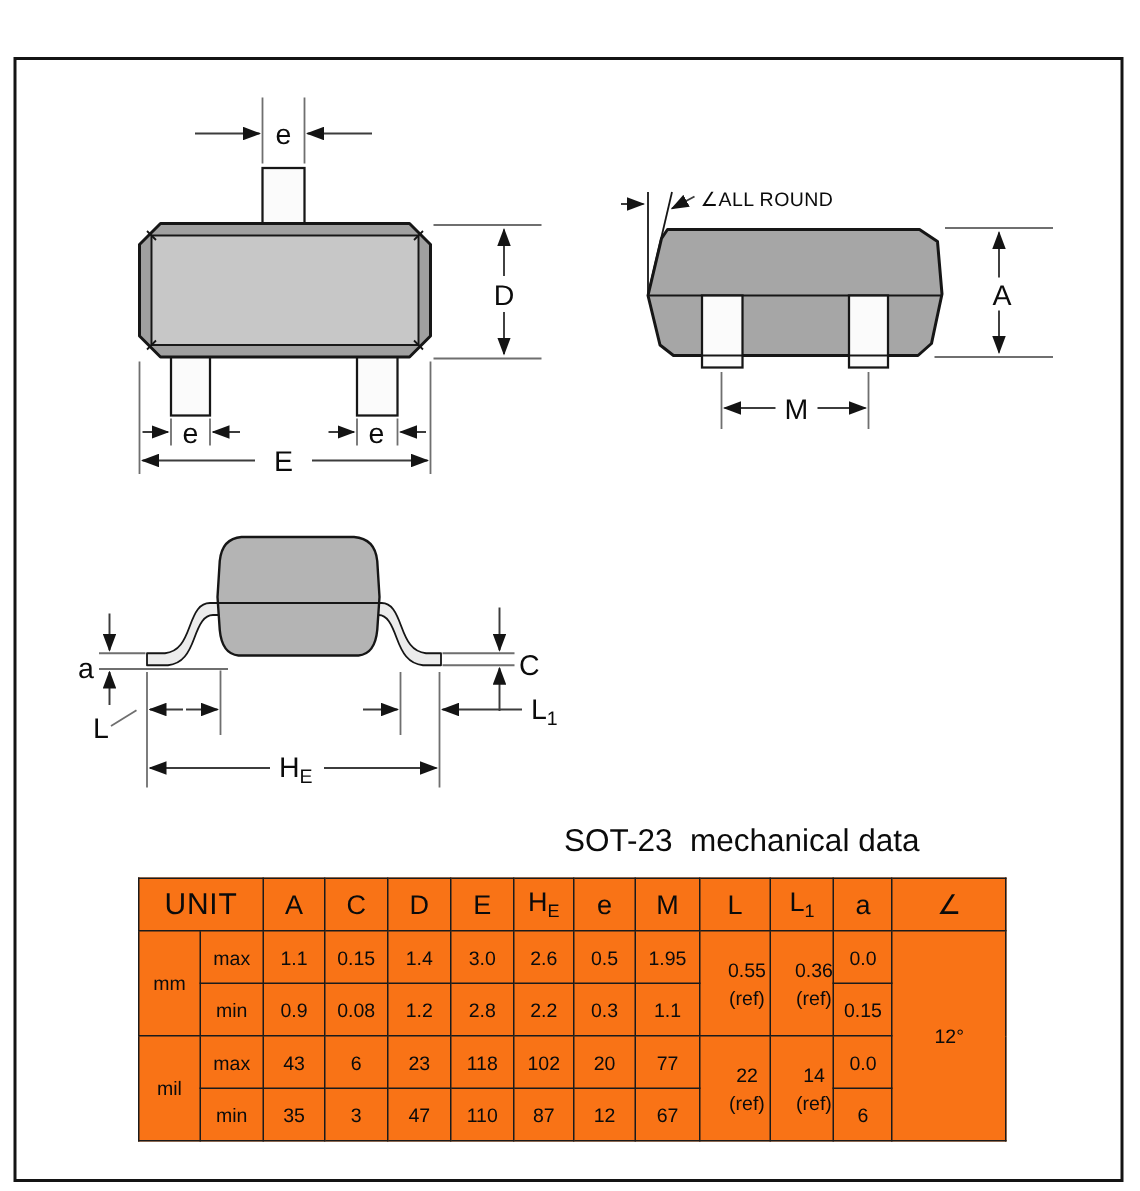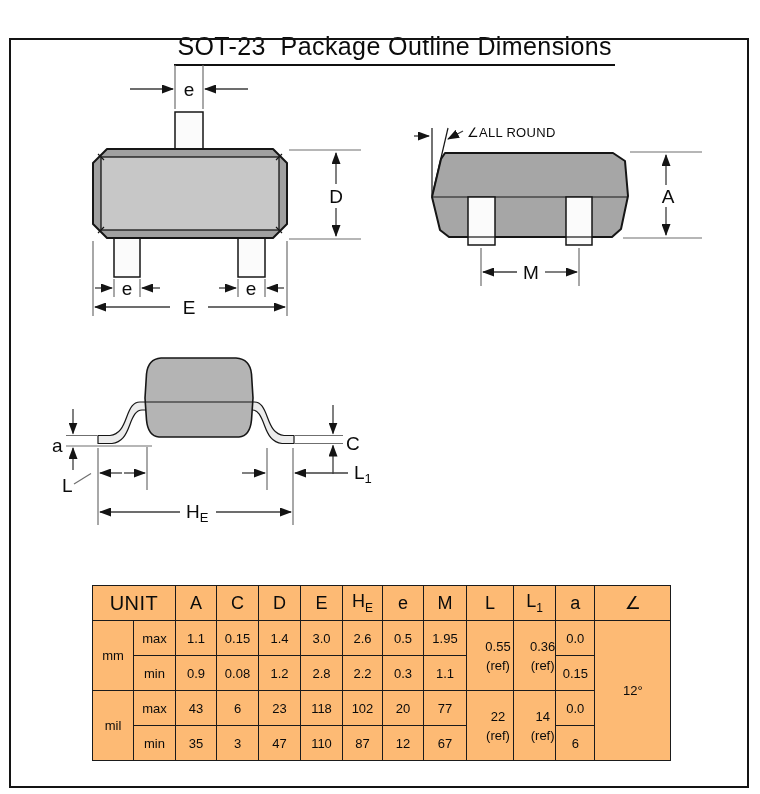--- a/index.html
+++ b/index.html
@@ -24,36 +24,33 @@
   .ext      { stroke:#6f6f6f; stroke-width:1.2; fill:none; }
   .dim      { stroke:#3c3c3c; stroke-width:1.3; fill:none; }
   .lbl      { font-size:19px; fill:#0b0b0b; }
   .lbl-mid  { text-anchor:middle; }
   .lbl-sm   { font-size:13px; fill:#0b0b0b; letter-spacing:.3px; }
   .sub      { font-size:13px; }
 
   .table-title { position:absolute; left:376px; top:549px; font-size:21px; white-space:pre; }
 
   #mech-table { position:absolute; left:92px; top:585px; border-collapse:collapse; table-layout:fixed;
-                background:#fdba74;padding-left:40px; }
+                background:#f97316;padding-left:40px; }
   #mech-table td, #mech-table th { border:1.6px solid #1b1b1b; text-align:center; vertical-align:middle;
                 padding:0; font-weight:400; font-size:13px; height:34px; overflow:hidden; }
   #mech-table th { font-size:18px; }
   #mech-table .unit-th { font-size:20px; letter-spacing:.5px; }
   #mech-table sub { font-size:12px; }
   .ref-cell div { line-height:19px;margin-left:16px; }
 </style>
 </head>
 <body>
 
 <div id="page">
 
-  <div class="main-title">
-    <span>SOT-23  Package Outline Dimensions</span>
-  </div>
 
   <div class="outer-frame"></div>
 
   <svg width="760" height="794" viewBox="0 0 760 794">
     <defs>
       <marker id="arr" markerUnits="userSpaceOnUse" markerWidth="12" markerHeight="9" refX="11" refY="4.5" orient="auto">
         <path d="M0,0 L12,4.5 L0,9 Z" fill="#141414"></path>
       </marker>
     </defs>
 
@@ -140,20 +137,21 @@
       <line class="dim" x1="242" y1="473" x2="265" y2="473" marker-end="url(#arr)"></line>
       <line class="dim" x1="348" y1="473" x2="295" y2="473" marker-end="url(#arr)"></line>
       <text class="lbl" x="354" y="479"><tspan>L</tspan><tspan class="sub" dy="4">1</tspan></text>
 
       <line class="dim" x1="180" y1="512" x2="100" y2="512" marker-end="url(#arr)"></line>
       <line class="dim" x1="216" y1="512" x2="291" y2="512" marker-end="url(#arr)"></line>
       <text class="lbl" x="186" y="518"><tspan>H</tspan><tspan class="sub" dy="4">E</tspan></text>
     </g>
   </svg>
 
+  <div class="table-title">SOT-23  mechanical data</div>
 
   <table id="mech-table">
     <colgroup>
       <col style="width:41px">
         <col style="width:42px">
         <col style="width:41px">
         <col style="width:42px">
       <col style="width:42px">
         <col style="width:42px">
         <col style="width:40px">

